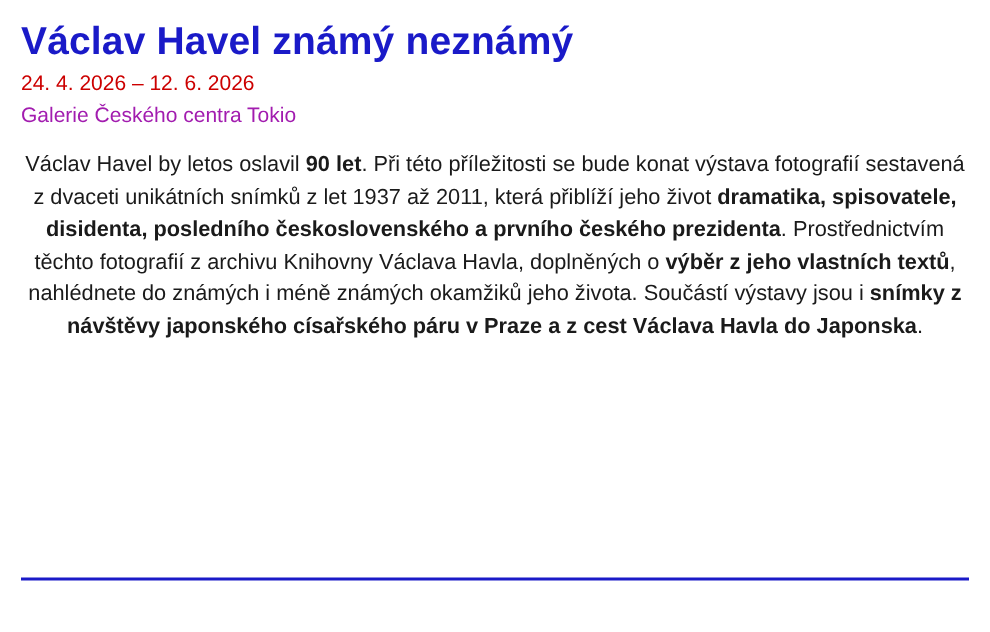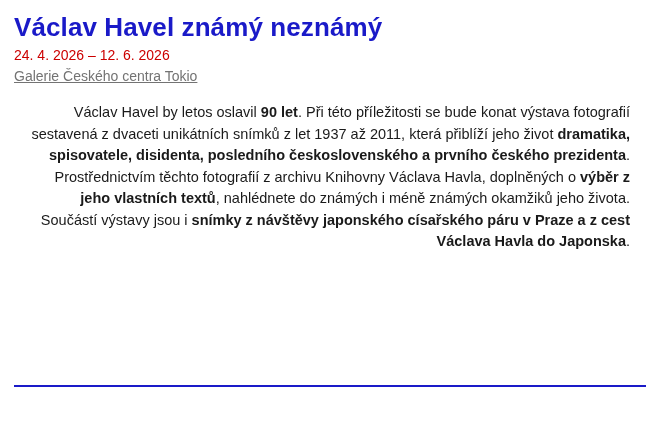--- a/index.html
+++ b/index.html
@@ -29,33 +29,32 @@
     letter-spacing: 0.1px;
   }
   .dates {
     color: #cc0000;
     font-size: 14px;
     font-weight: normal;
     line-height: 19px;
     margin: 0 0 2px 0;
   }
   .venue {
-    color: #737373;
+    color: #a21caf;
     font-size: 14px;
     font-weight: normal;
     line-height: 19px;
     margin: 0 0 14px 0;
-    text-decoration: underline;
   }
   .body-text {
     color: #1a1a1a;
     font-size: 14.5px;
     line-height: 21.5px;
-    text-align: right;
-    margin: 16px;
+    text-align: center;
+    margin: 0;
   }
   .body-text b {
     font-weight: bold;
   }
   .rule {
     position: absolute;
     left: 14px;
     right: 14px;
     bottom: 34px;
     height: 2px;

